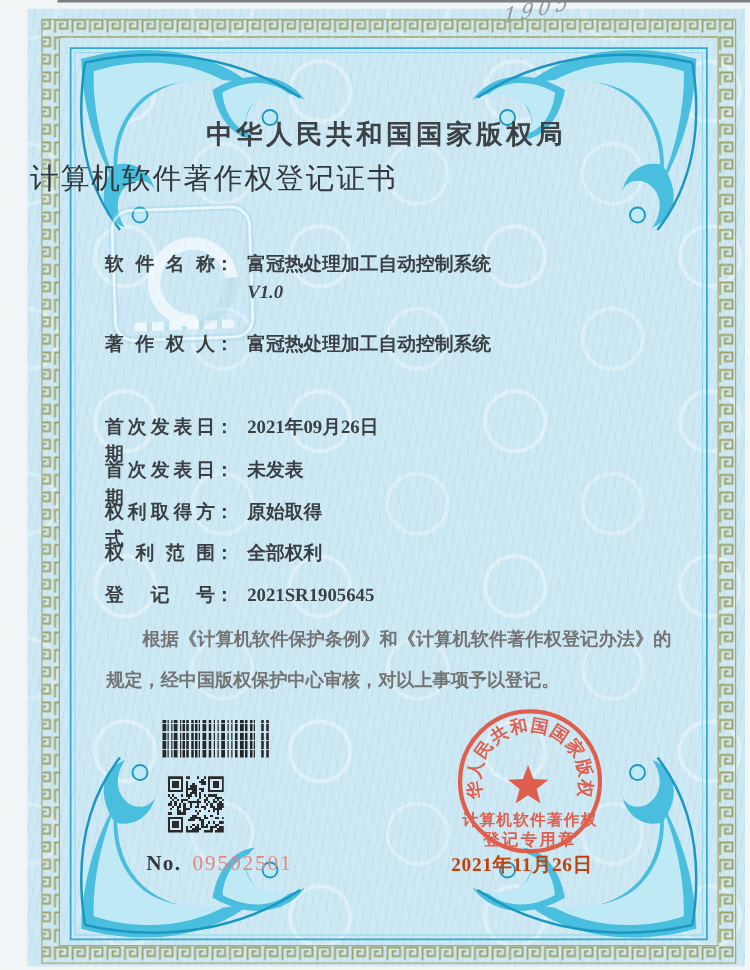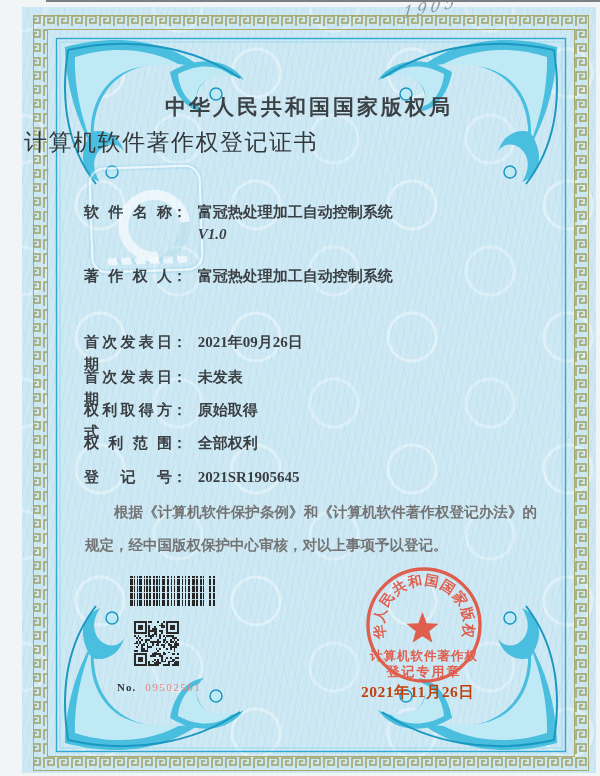--- a/index.html
+++ b/index.html
@@ -59,21 +59,21 @@
 
   
   .barcode { position:absolute; left:130px; top:576px; width:85px; height:30px; }
   .barcode i { position:absolute; top:0; bottom:0; background:#262626; }
   .barcode:after {
     content:""; position:absolute; inset:0;
     background:repeating-linear-gradient(0deg, rgba(207,233,244,0) 0 6px, rgba(207,233,244,.85) 6px 7px);
   }
   .qr { position:absolute; left:134px; top:621px; width:45px; height:45px; }
 
-  .serial-line { position:absolute; left:117px; top:681px; font-size:11px; }
+  .serial-line { position:absolute; left:117px; top:681px; font-size:17px; }
   .serial-line .no { font-weight:700; color:#33383c; letter-spacing:1px; }
   .serial-line .num { margin-left:9px; color:#e8837d; letter-spacing:1.5px; }
 
   .issue-date { position:absolute; left:361px; top:682px; font-size:15.5px; font-weight:700; color:#c2410c; letter-spacing:.5px; }
 
   
   .emboss {
     position:absolute; left:90px; top:166px; width:112px; height:106px;
     border:2px solid rgba(255,255,255,.85); border-radius:16px;
     box-shadow: 0 0 0 2px rgba(142,205,229,.40), inset 0 0 0 2px rgba(142,205,229,.35);

